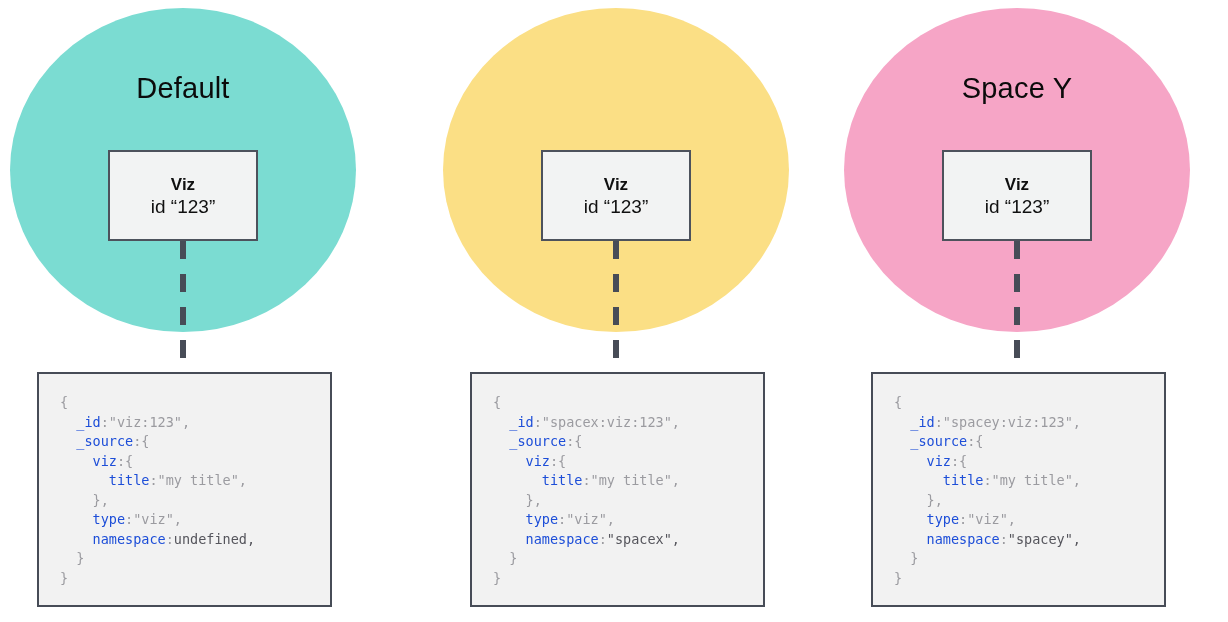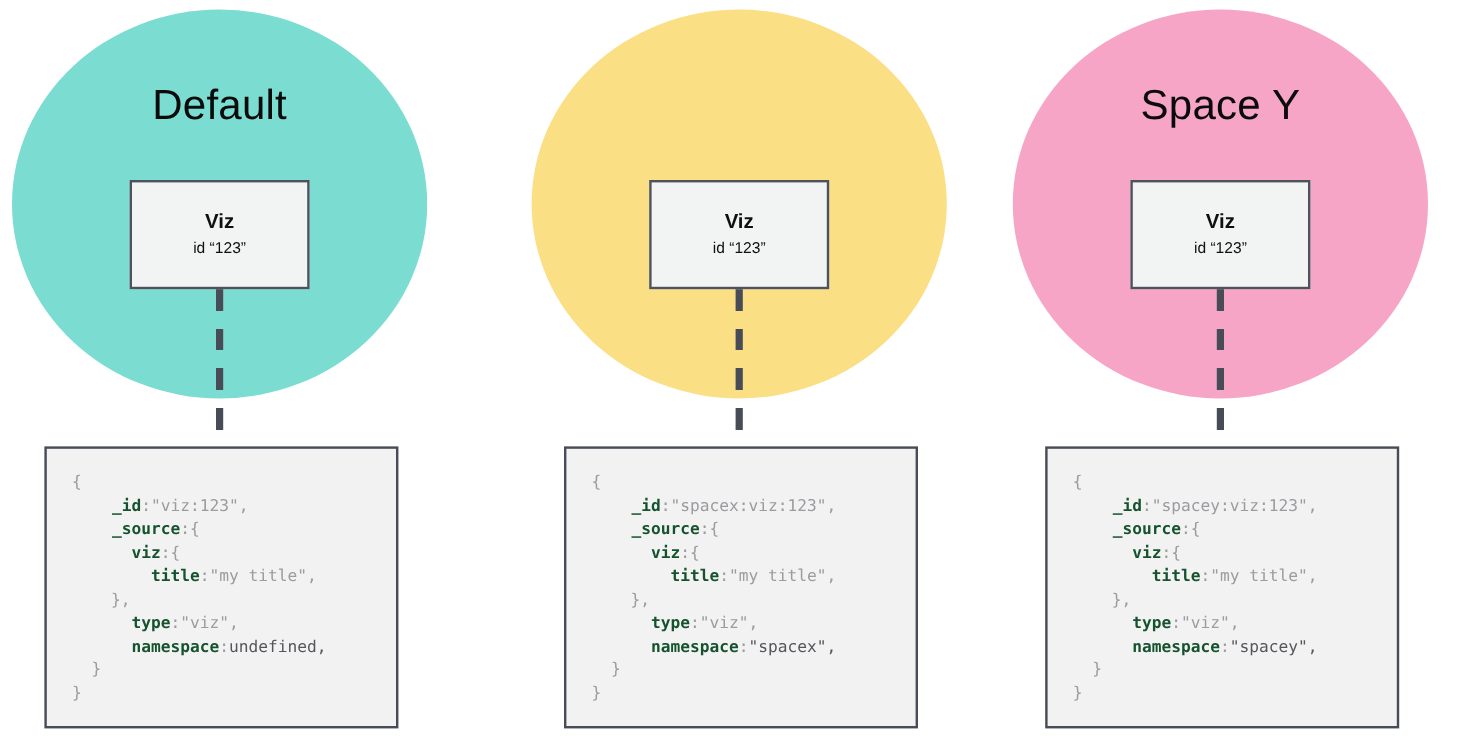--- a/index.html
+++ b/index.html
@@ -12,39 +12,39 @@
   }
   .column{position:absolute;top:0;width:346px;height:622px;}
   .space-circle{
     position:absolute;left:0;top:8px;
     width:346px;height:324px;
     border-radius:50%;
   }
   .space-title{
     position:absolute;left:0;top:72px;width:346px;
     text-align:center;
-    font-size:35px;line-height:32px;
+    font-size:29px;line-height:32px;
     color:#0b0b0b;
     letter-spacing:0.2px;
   }
   .viz-node{
     position:absolute;left:98px;top:150px;
     width:150px;height:91px;
     box-sizing:border-box;
     background:#f2f3f3;
     border:2px solid #4d525c;
     display:flex;flex-direction:column;
     align-items:center;justify-content:center;
     gap:2px;
   }
   .viz-node-title{
     font-size:17px;font-weight:bold;color:#101010;line-height:20px;
   }
   .viz-node-id{
-    font-size:13px;color:#101010;line-height:20px;
+    font-size:19px;color:#101010;line-height:20px;
   }
   .dashed-link{
     position:absolute;
     left:170px; 
     top:241px;
     width:6px;height:136px;
     background:repeating-linear-gradient(
       to bottom,
       #474c57 0px, #474c57 18px,
       transparent 18px, transparent 33px
@@ -57,21 +57,21 @@
     background:#f2f2f2;
     border:2px solid #474c57;
     padding:19px 8px 0 21px;
     font-family:"DejaVu Sans Mono", monospace;
     font-size:13.5px;
     line-height:19.5px;
     white-space:pre;
     overflow:hidden;
   }
   .code-line{white-space:pre;}
-  .seg-k{color:#14532d;font-weight:bold;margin-left:17px;}
+  .seg-k{color:#1d4ed8;font-weight:normal;}
   .seg-p{color:#9b9ba0;}
   .seg-e{color:#55555c;font-weight:500;text-align:center;}
   
   .col-0{left:10px;}
   .col-1{left:443px;}
   .col-2{left:844px;}
 </style>
 </head>
 <body>
 

